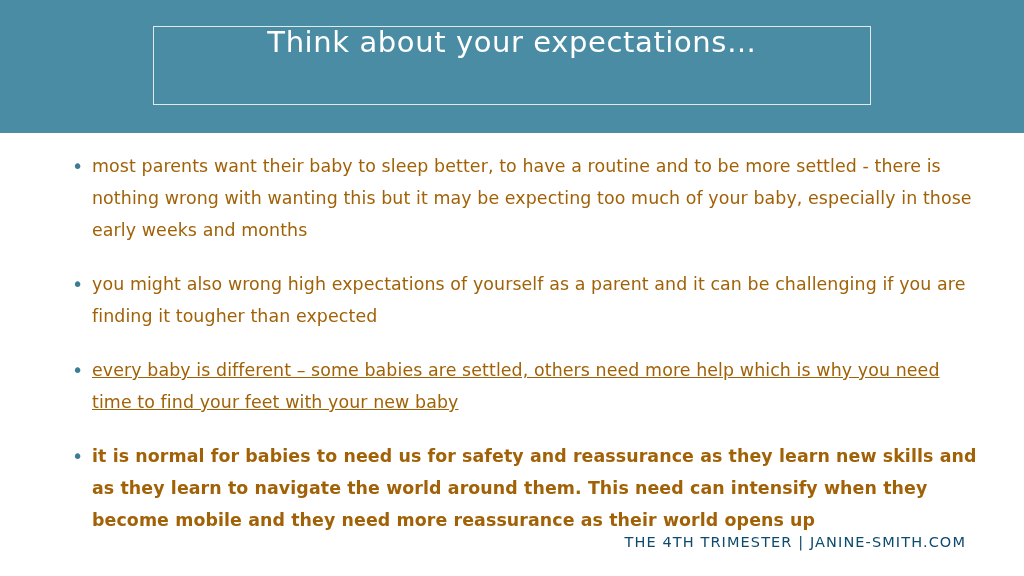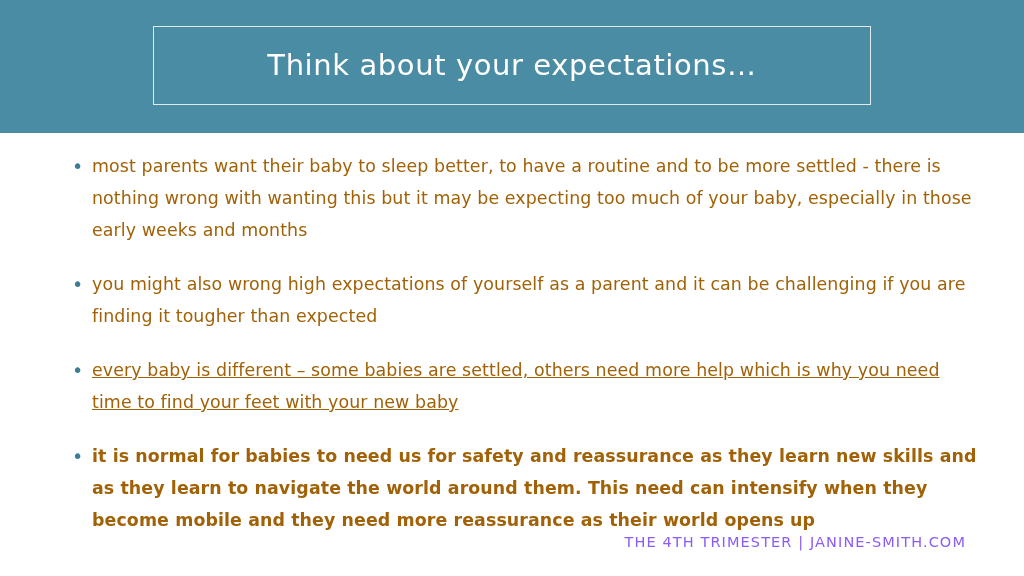--- a/index.html
+++ b/index.html
@@ -29,21 +29,21 @@
   }
   .title-frame {
     position: absolute;
     top: 26px;
     left: 153px;
     width: 718px;
     height: 79px;
     border: 1.5px solid #dfeaef;
     box-sizing: border-box;
     display: flex;
-    align-items: center;
+    align-items: flex-start;
     justify-content: center;
   }
   .title-text {
     color: #ffffff;
     font-size: 29px;
     font-weight: 400;
     letter-spacing: 0.6px;
     line-height: 1.1;
     text-align: center;
     white-space: nowrap;
@@ -75,21 +75,21 @@
     letter-spacing: 0.1px;
   }
   .bullet-item.b1 .bullet-text { width: 850px; }
   .bullet-item.b2 .bullet-text { width: 840px; }
   .bullet-item.b3 .bullet-text { width: 880px; text-decoration: underline; }
   .bullet-item.b4 .bullet-text { width: 885px; font-weight: bold; }
   .footer {
     position: absolute;
     right: 58px;
     bottom: 26px;
-    color: #8b5cf6;
+    color: #0c4a6e;
     font-size: 14.5px;
     letter-spacing: 1.1px;
     text-align: right;
     white-space: nowrap;
   }
 </style>
 </head>
 <body>
 
 <div class="slide">

